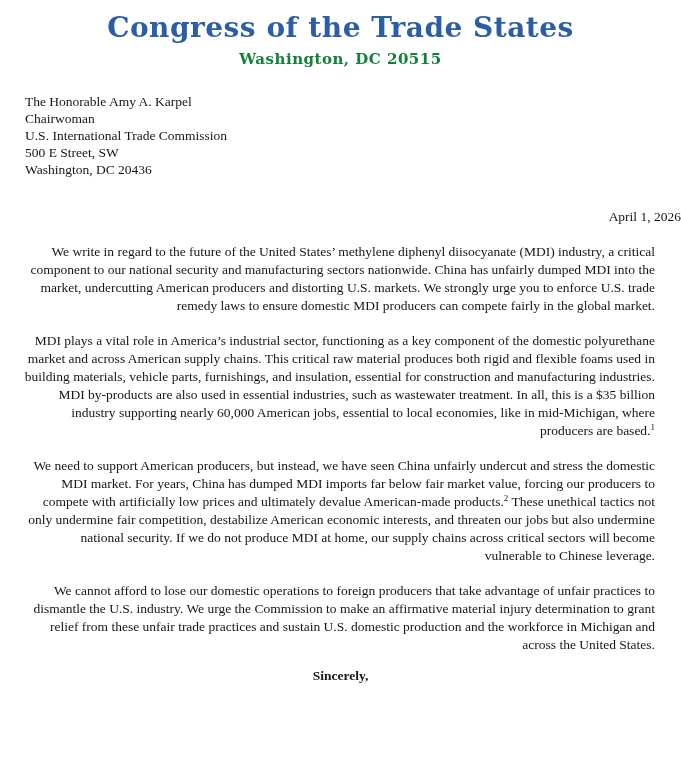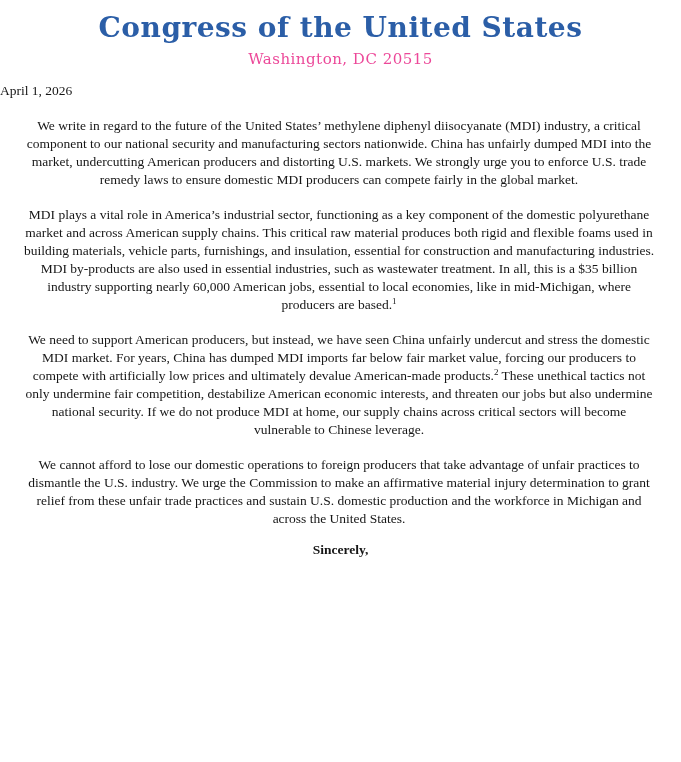--- a/index.html
+++ b/index.html
@@ -25,70 +25,77 @@
     font-family: "DejaVu Serif", serif;
     font-weight: bold;
     font-size: 28px;
     line-height: 36px;
     color: #2b5ea7;
     letter-spacing: 0.5px;
   }
   .letterhead-subtitle {
     margin-top: 4px;
     font-family: "DejaVu Serif", serif;
-    font-weight: normal;
+    font-weight: bold;
     font-size: 15px;
     line-height: 19px;
-    color: #ec4899;
+    color: #15803d;
     letter-spacing: 0.5px;
   }
   .recipient {
     margin: 24px 0 0 25px;
     font-size: 13.5px;
     line-height: 17px;
   }
   .date-line {
-    margin-top: 13px;
-    text-align: left;
+    margin-top: 30px;
+    text-align: right;
     font-size: 13.5px;
     line-height: 18px;
   }
   .salutation {
     margin: 17px 25px 0 25px;
     font-size: 13.5px;
     line-height: 18px;
   }
   .body-paragraph {
     margin: 17px 26px 0 23px;
     font-size: 13.5px;
     line-height: 18px;
-    text-align: center;
+    text-align: right;
   }
   .body-paragraph sup {
     font-size: 9px;
     line-height: 0;
   }
   .closing {
     margin-top: 13px;
     text-align: center;
     font-size: 13.5px;
     line-height: 18px;
     font-weight: bold;
   }
 </style>
 </head>
 <body>
 
 <div class="page">
 
   <div class="letterhead">
-    <h1 class="letterhead-title">Congress of the United States</h1>
+    <h1 class="letterhead-title">Congress of the Trade States</h1>
     <div class="letterhead-subtitle">Washington, DC 20515</div>
   </div>
 
+  <div class="recipient">
+    <div>The Honorable Amy A. Karpel</div>
+    <div>Chairwoman</div>
+    <div>U.S. International Trade Commission</div>
+    <div>500 E Street, SW</div>
+    <div>Washington, DC 20436</div>
+  </div>
 
   <div class="date-line">April 1, 2026</div>
 
 
   <p class="body-paragraph"><span>We write in regard to the future of the United States’ methylene diphenyl diisocyanate (MDI) industry, a critical component to our national security and manufacturing sectors nationwide. China has unfairly dumped MDI into the market, undercutting American producers and distorting U.S. markets. We strongly urge you to enforce U.S. trade remedy laws to ensure domestic MDI producers can compete fairly in the global market.</span><sup></sup><span></span></p>
 
   <p class="body-paragraph"><span>MDI plays a vital role in America’s industrial sector, functioning as a key component of the domestic polyurethane market and across American supply chains. This critical raw material produces both rigid and flexible foams used in building materials, vehicle parts, furnishings, and insulation, essential for construction and manufacturing industries. MDI by-products are also used in essential industries, such as wastewater treatment. In all, this is a $35 billion industry supporting nearly 60,000 American jobs, essential to local economies, like in mid-Michigan, where producers are based.</span><sup>1</sup><span></span></p>
 
   <p class="body-paragraph"><span>We need to support American producers, but instead, we have seen China unfairly undercut and stress the domestic MDI market. For years, China has dumped MDI imports far below fair market value, forcing our producers to compete with artificially low prices and ultimately devalue American-made products.</span><sup>2</sup><span> These unethical tactics not only undermine fair competition, destabilize American economic interests, and threaten our jobs but also undermine national security. If we do not produce MDI at home, our supply chains across critical sectors will become vulnerable to Chinese leverage.</span></p>
 

